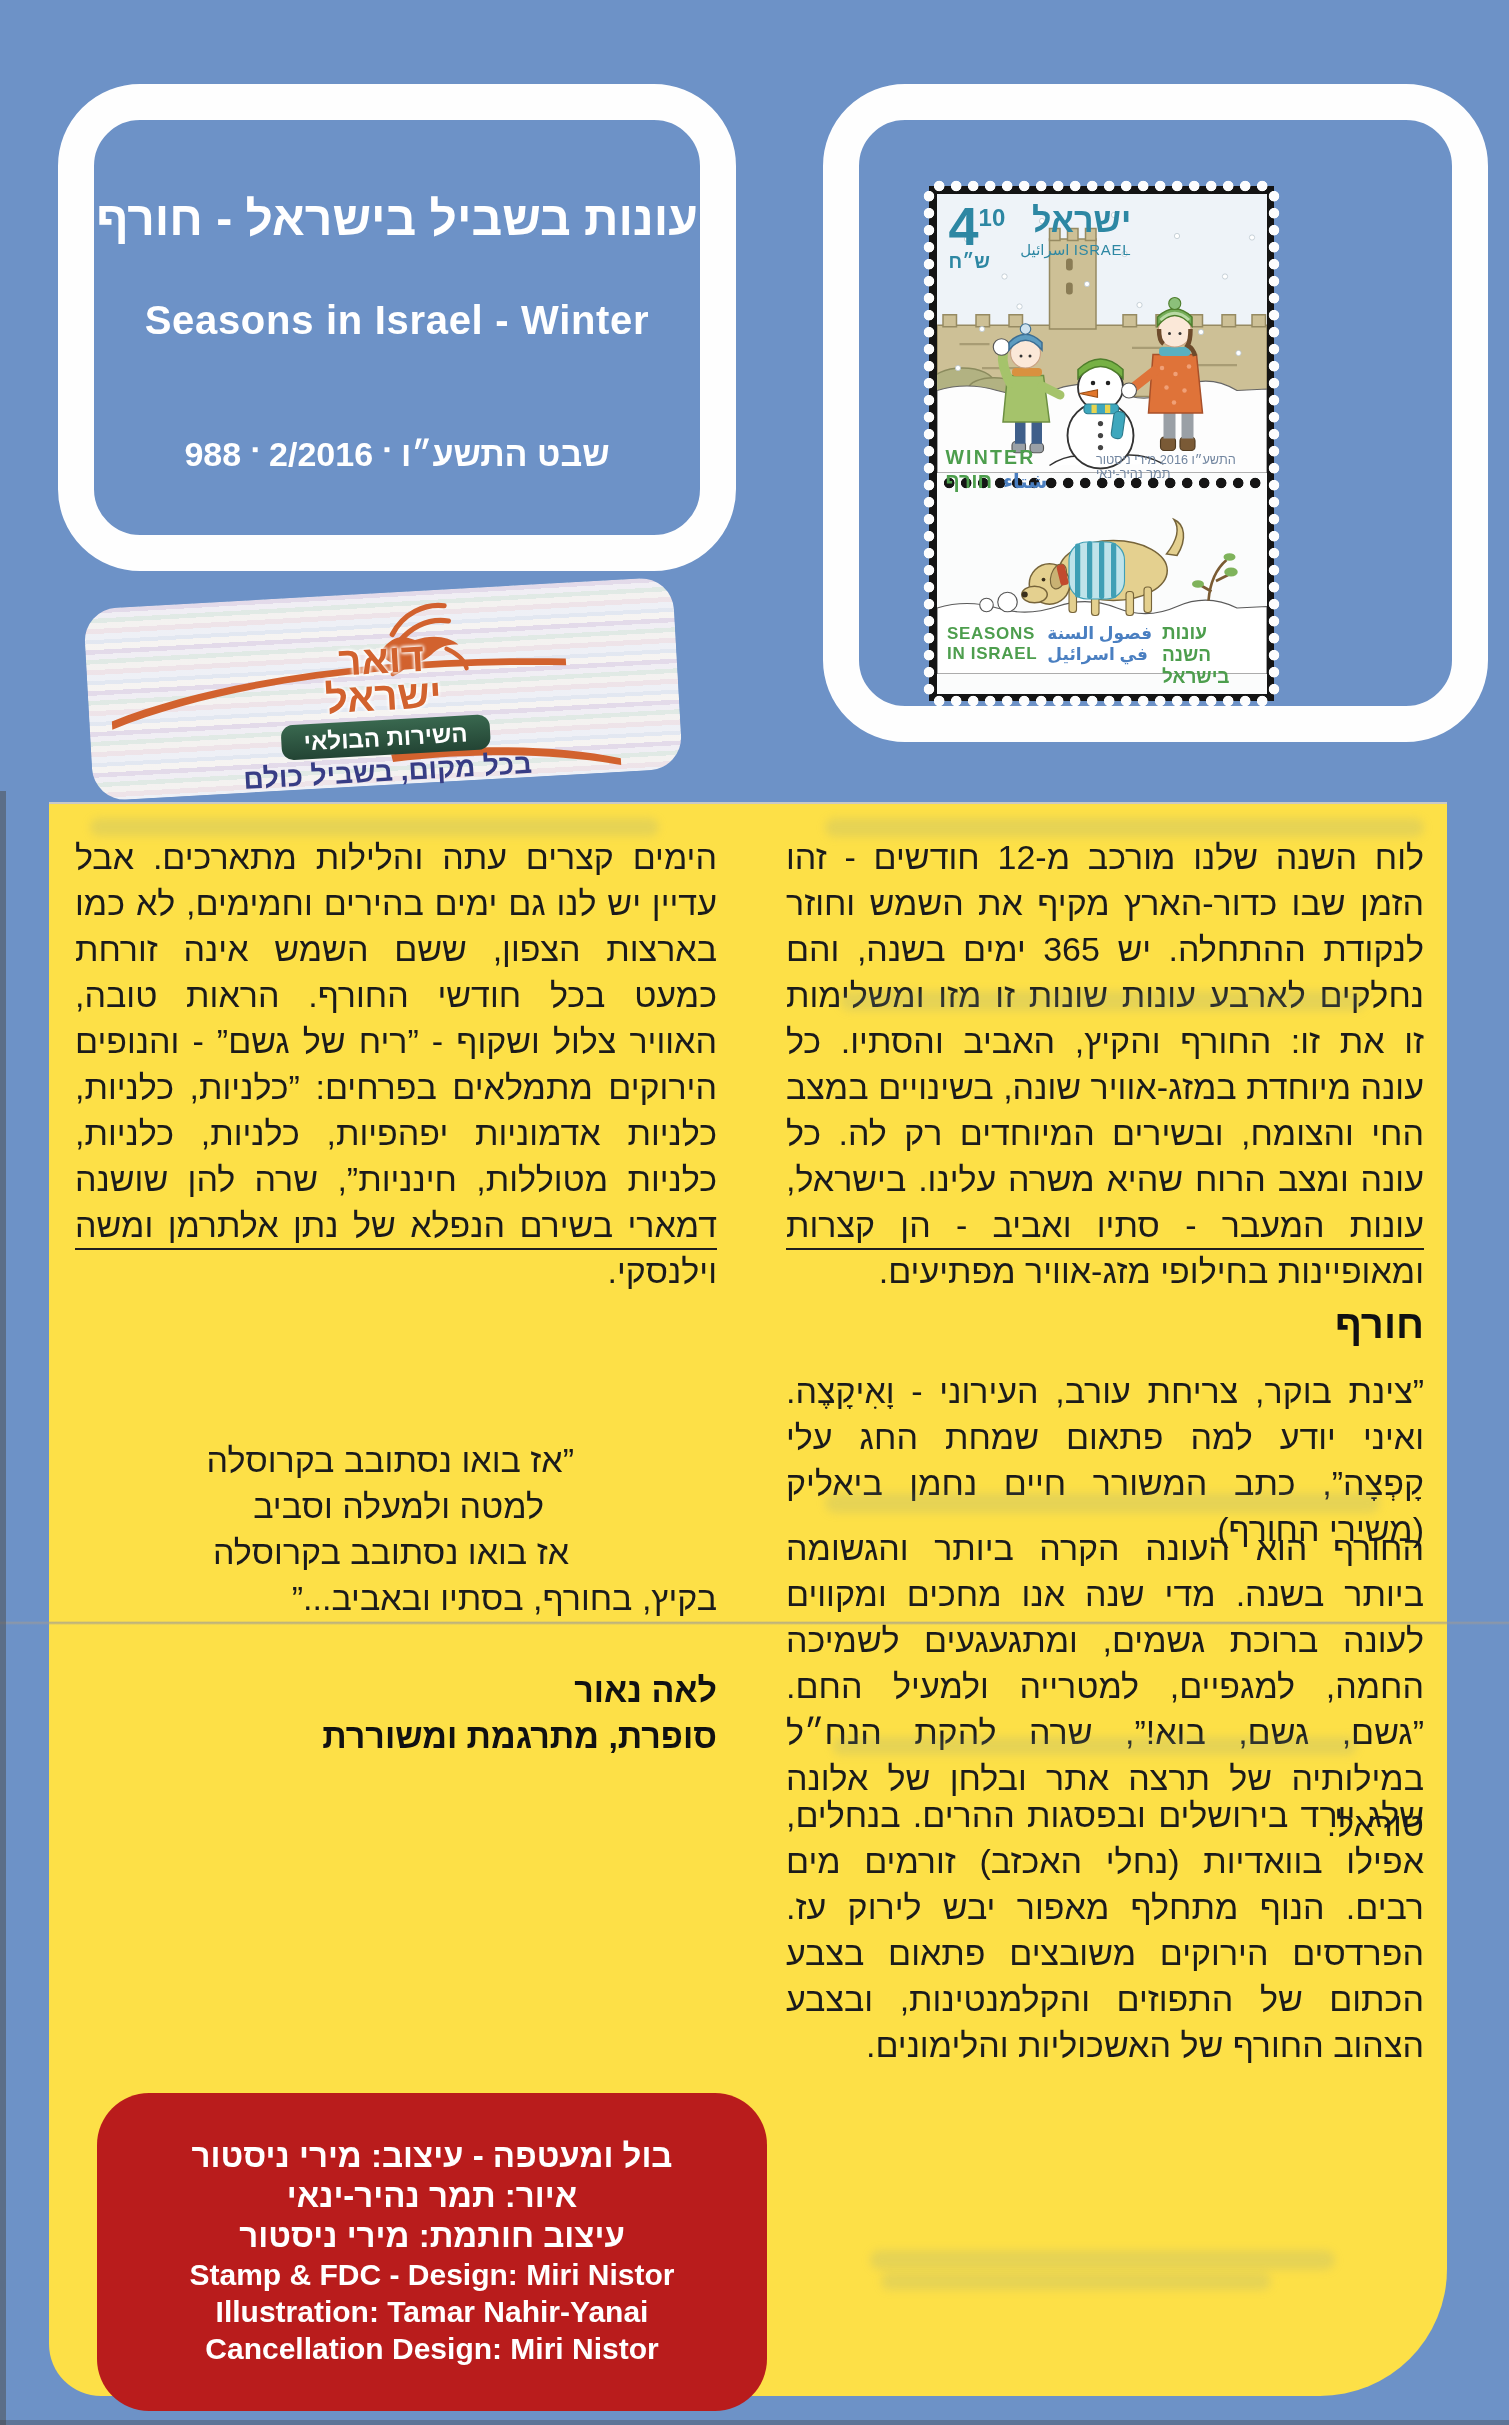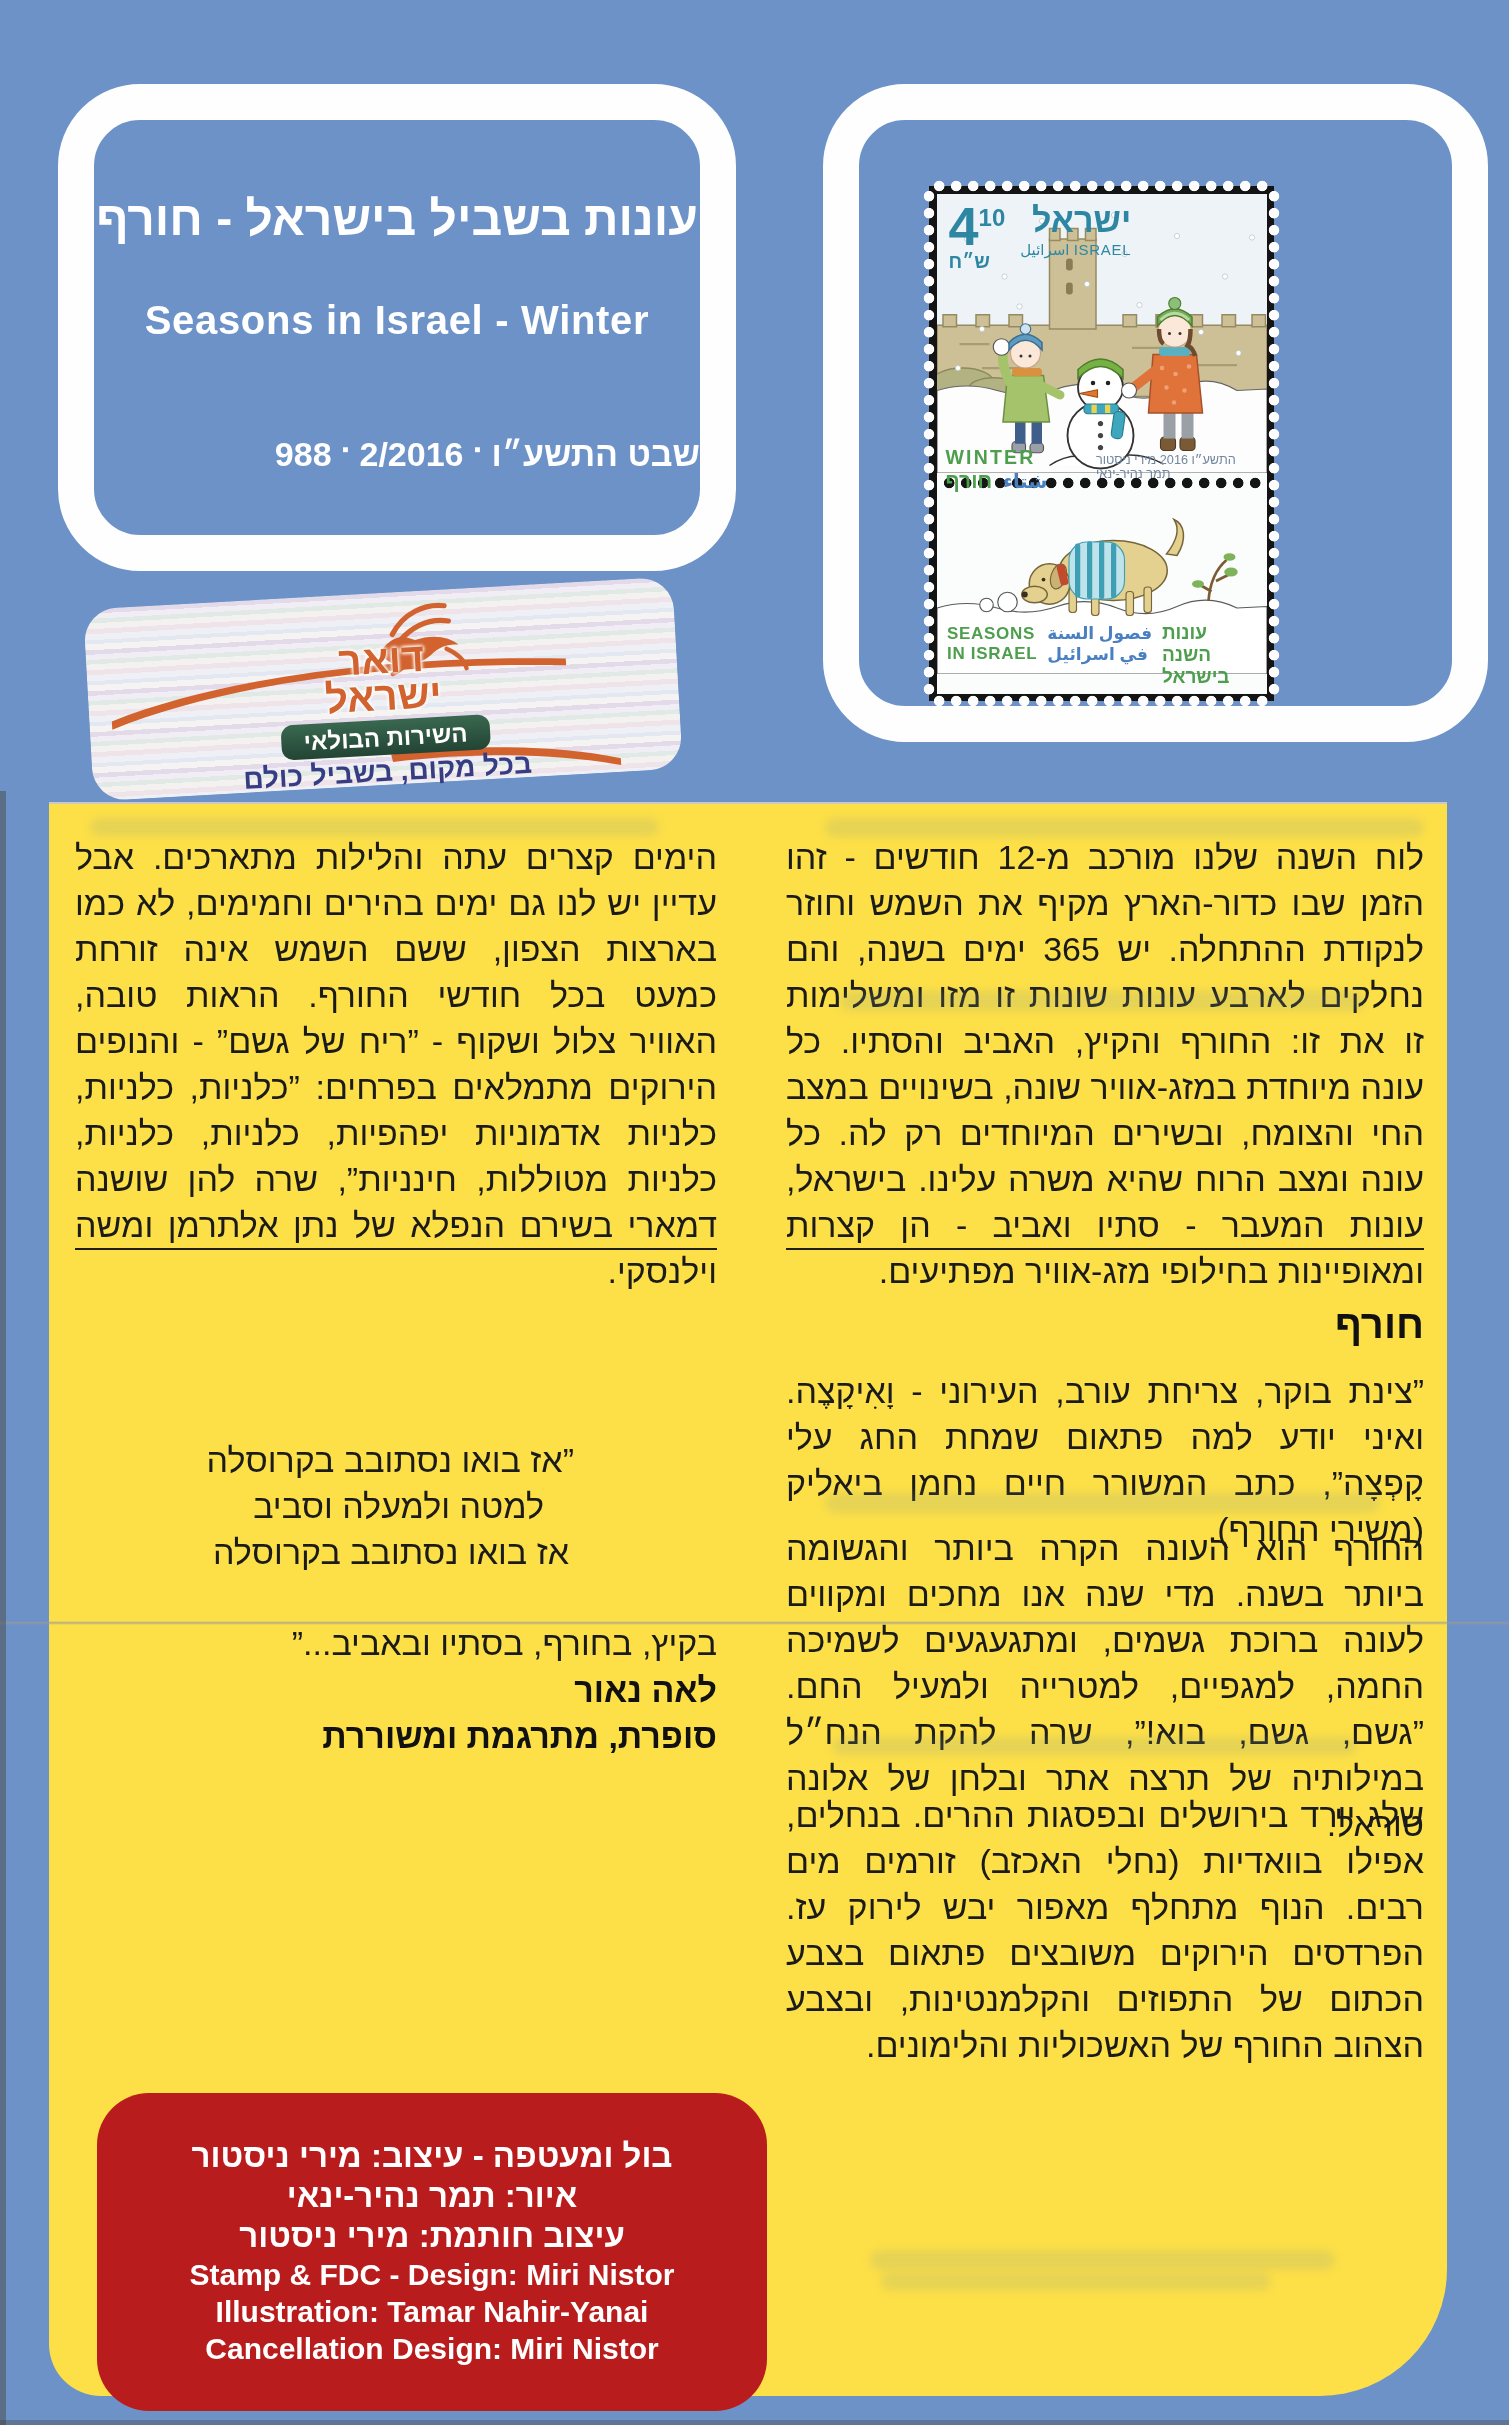--- a/index.html
+++ b/index.html
@@ -7,21 +7,21 @@
         background:#6d92c7;font-family:"Liberation Sans","DejaVu Sans",sans-serif;}
 
   
   .frame{position:absolute;border:36px solid #fefefe;border-radius:82px;box-sizing:border-box;}
   .title-frame{left:58px;top:84px;width:678px;height:487px;}
   .stamp-frame{left:823px;top:84px;width:665px;height:658px;}
   .title-he{position:absolute;left:0;right:0;top:71px;text-align:center;color:#fff;
             font-size:48px;font-weight:bold;direction:rtl;}
   .title-en{position:absolute;left:0;right:0;top:178px;text-align:center;color:#fff;
             font-size:40px;font-weight:bold;letter-spacing:0.7px;}
-  .issue-line{position:absolute;left:0;right:0;top:315px;color:#fff;
+  .issue-line{position:absolute;left:0;right:0;top:315px;text-align:center;color:#fff;
               font-size:34px;font-weight:bold;direction:rtl;}
   .issue-line .sq{font-size:19.5px;vertical-align:10.5px;padding:0 10.5px;}
 
   
   .stamp-block{position:absolute;left:70px;top:66px;width:345px;height:515px;background:#141414;}
   .pf{position:absolute;background-repeat:repeat-x;pointer-events:none;}
   .pf-t{top:-6px;left:1.5px;right:1.5px;height:12px;
         background-image:radial-gradient(circle at 8.2px 6px,#fdfdfd 4.9px,rgba(0,0,0,0) 5.6px);background-size:17px 12px;}
   .pf-b{bottom:-6px;left:1.5px;right:1.5px;height:12px;
         background-image:radial-gradient(circle at 8.2px 6px,#fdfdfd 4.9px,rgba(0,0,0,0) 5.6px);background-size:17px 12px;}
@@ -70,21 +70,21 @@
 
   
   .white-panel{position:absolute;left:49px;top:802px;width:1398px;height:1592px;background:#fde047;
          border-top:2.2px solid #c9c9c6;border-radius:0 0 127px 52px;}
   .body-text{position:absolute;direction:rtl;text-align:justify;color:#1b1b1b;
          font-size:34px;line-height:46px;}
   .divider{position:absolute;height:2.2px;background:#1f1f1f;}
   .winter-header{position:absolute;direction:rtl;font-size:40px;font-weight:bold;color:#111;}
   .poem{position:absolute;direction:rtl;color:#1b1b1b;font-size:34px;line-height:46px;text-align:right;}
   .poem .pl1{padding-right:143px;} .poem .pl2{padding-right:173px;}
-  .poem .pl3{padding-right:148px;} .poem .pl4{padding-right:0;margin-top:45px;}
+  .poem .pl3{padding-right:148px;} .poem .pl4{padding-right:0;}
   .author{position:absolute;direction:rtl;text-align:right;color:#111;font-size:34px;
           font-weight:bold;line-height:46px;}
 
   
   .crease{position:absolute;left:0;width:1509px;height:3.7px;opacity:.75;
           background:linear-gradient(180deg,rgba(0,0,0,0),#9a9a9a 45%,rgba(255,255,255,0));}
   .edge-left{position:absolute;left:0;top:791px;width:6px;height:1635px;background:#4a4a4a;opacity:.5;}
   .edge-bottom{position:absolute;left:0;top:2420px;width:1509px;height:5.2px;background:#3f3f3f;opacity:.35;}
   .ghost{position:absolute;background:rgba(140,160,140,.20);border-radius:12px;filter:blur(4.5px);}
 

